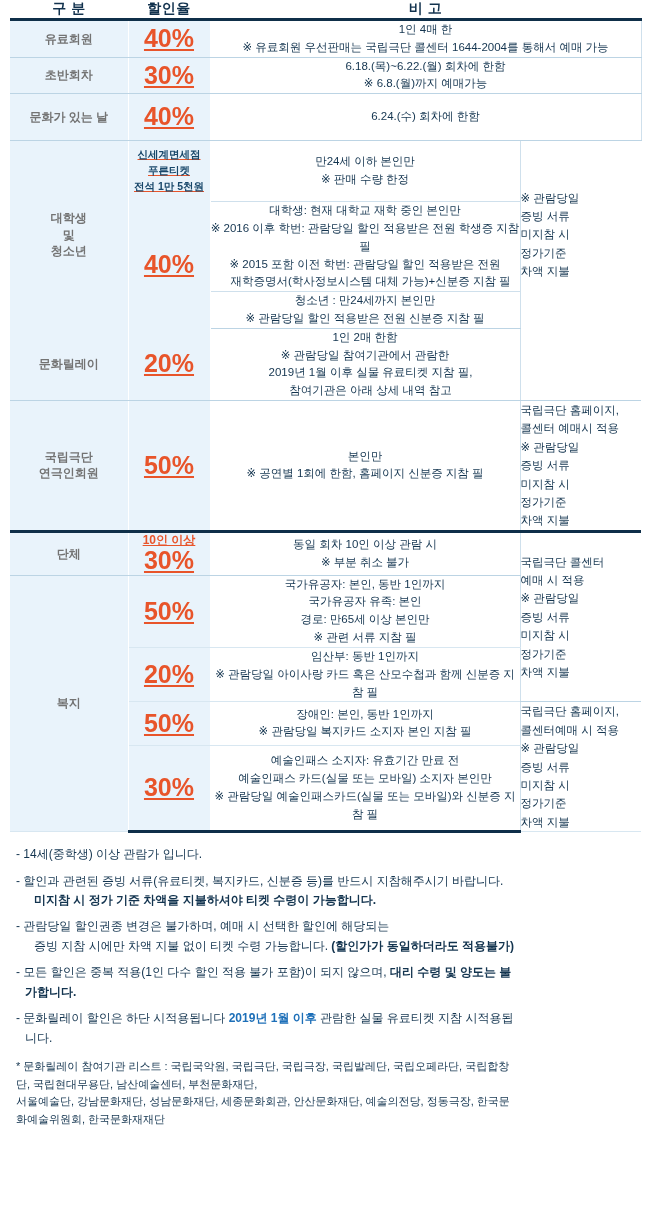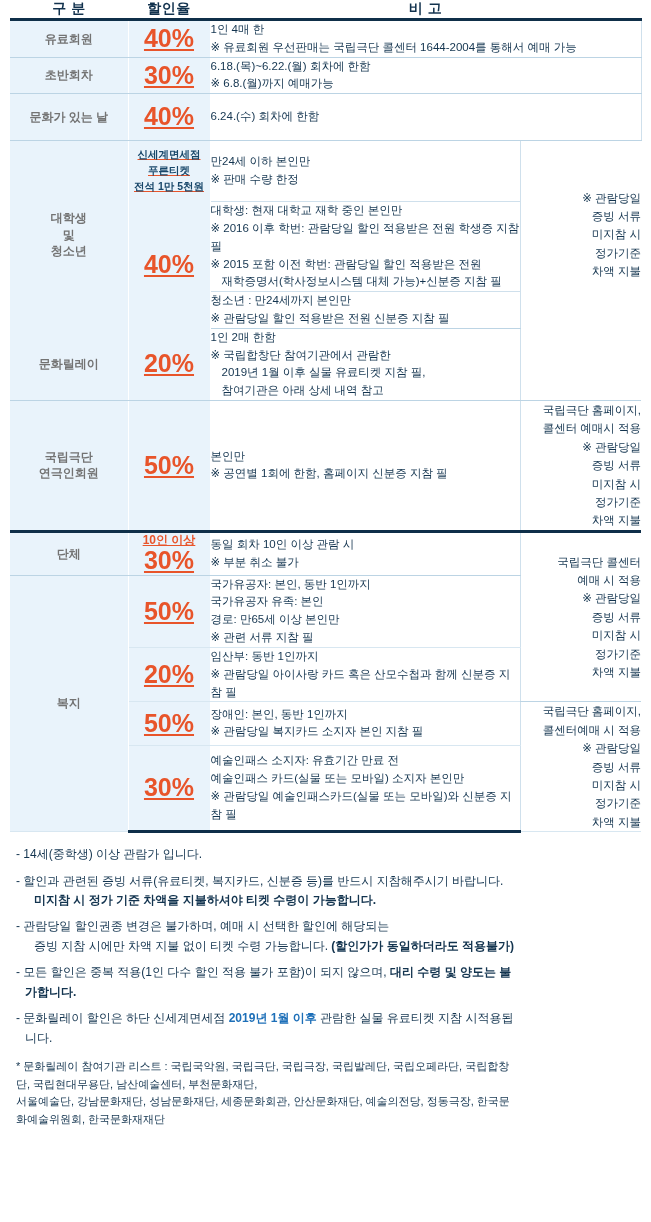--- a/index.html
+++ b/index.html
@@ -70,28 +70,29 @@
     font-weight:bold;
     line-height:1.2;
   }
   .note{
     font-size:11.5px;
     color:#13344f;
     line-height:1.55;
     padding:9px 10px 9px 12px;
     background:#ffffff;
     border-right:1px solid #cfe0ec;
+    text-align:center;
   }
   .note .ln{display:block;}
   .note .ind{display:block;padding-left:11px;}
   .right{
     font-size:11.5px;
     color:#13344f;
     line-height:1.6;
-    text-align:right;
+    text-align:left;
     background:#ffffff;
     padding:8px 4px;
   }
   .right .ln{display:block;}
 
   tr.rowline > td{border-bottom:1px solid #bcd4e4;}
   tr.thinline > td{border-bottom:1px solid #d8e7f1;}
   .topbar td{border-top:3px solid #0f2f49;}
   .botbar td{border-bottom:3px solid #0f2f49;}
 
@@ -197,21 +198,21 @@
         <span class="ln">청소년 : 만24세까지 본인만</span>
         <span class="ln">※ 관람당일 할인 적용받은 전원 신분증 지참 필</span>
       </td>
     </tr>
 
     <tr class="rowline">
       <td class="cat">문화릴레이</td>
       <td class="rate">20%</td>
       <td class="note">
         <span class="ln">1인 2매 한함</span>
-        <span class="ln">※ 국립합창단 참여기관에서 관람한</span>
+        <span class="ln">※ 관람당일 참여기관에서 관람한</span>
         <span class="ind">2019년 1월 이후 실물 유료티켓 지참 필,</span>
         <span class="ind">참여기관은 아래 상세 내역 참고</span>
       </td>
       <td class="right"></td>
     </tr>
 
     <tr class="botbar">
       <td class="cat">
         <span style="display:block">국립극단</span>
         <span style="display:block">연극인회원</span>
@@ -308,21 +309,21 @@
     </p>
 
     <p>- <span>관람당일 할인권종 변경은 불가하며, 예매 시 선택한 할인에 해당되는</span>
       <span class="sub">
         <span>증빙 지참 시에만 차액 지불 없이 티켓 수령 가능합니다. </span><b>(할인가가 동일하더라도 적용불가)</b>
       </span>
     </p>
 
     <p>- <span>모든 할인은 중복 적용(1인 다수 할인 적용 불가 포함)이 되지 않으며, </span><b>대리 수령 및 양도는 불가합니다.</b></p>
 
-    <p>- <span>문화릴레이 할인은 하단 신세계면세점 </span><span class="hl">2019년 1월 이후</span><span> 관람한 실물 유료티켓 지참 시적용됩니다.</span></p>
+    <p>- <span>문화릴레이 할인은 하단 시적용됩니다 </span><span class="hl">2019년 1월 이후</span><span> 관람한 실물 유료티켓 지참 시적용됩니다.</span></p>
   </div>
 
   <div class="star">
     <span class="l">* 문화릴레이 참여기관 리스트 : 국립국악원, 국립극단, 국립극장, 국립발레단, 국립오페라단, 국립합창단, 국립현대무용단, 남산예술센터, 부천문화재단,</span>
     <span class="l">서울예술단, 강남문화재단, 성남문화재단, 세종문화회관, 안산문화재단, 예술의전당, 정동극장, 한국문화예술위원회, 한국문화재재단</span>
   </div>
 
 </div>
 
 </body></html>

